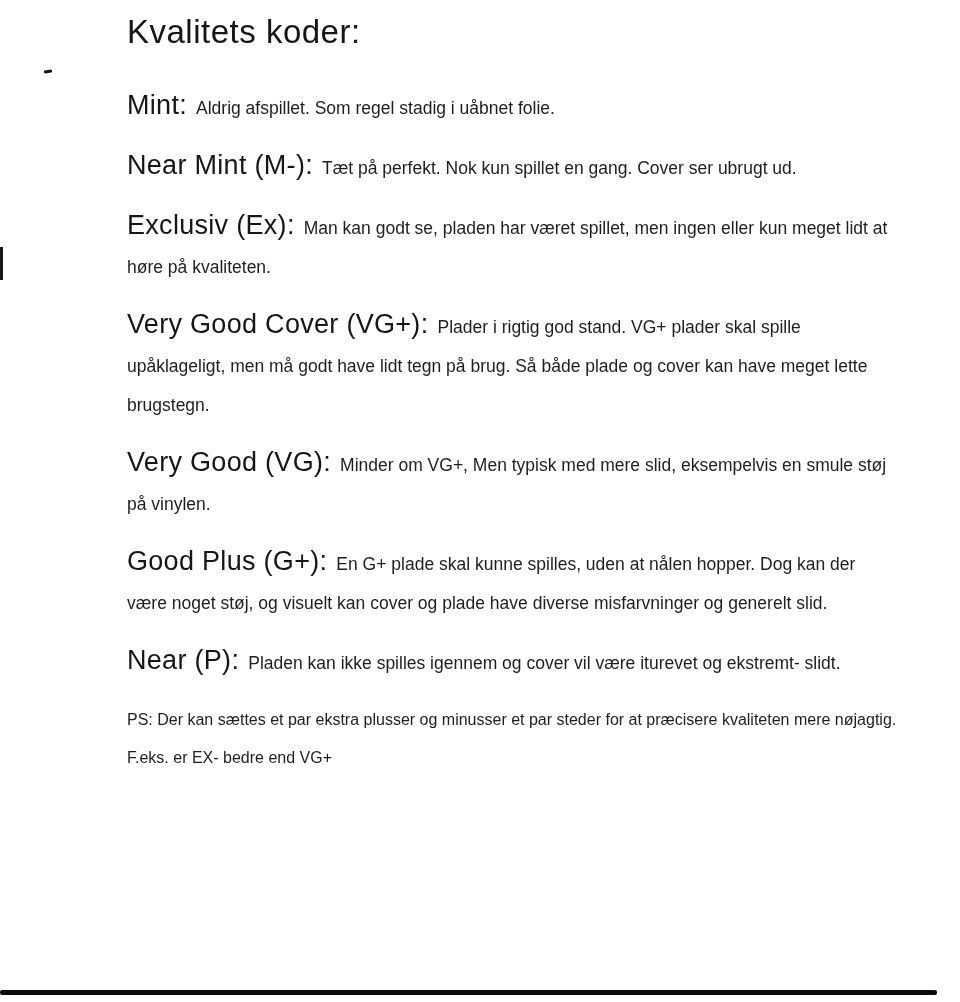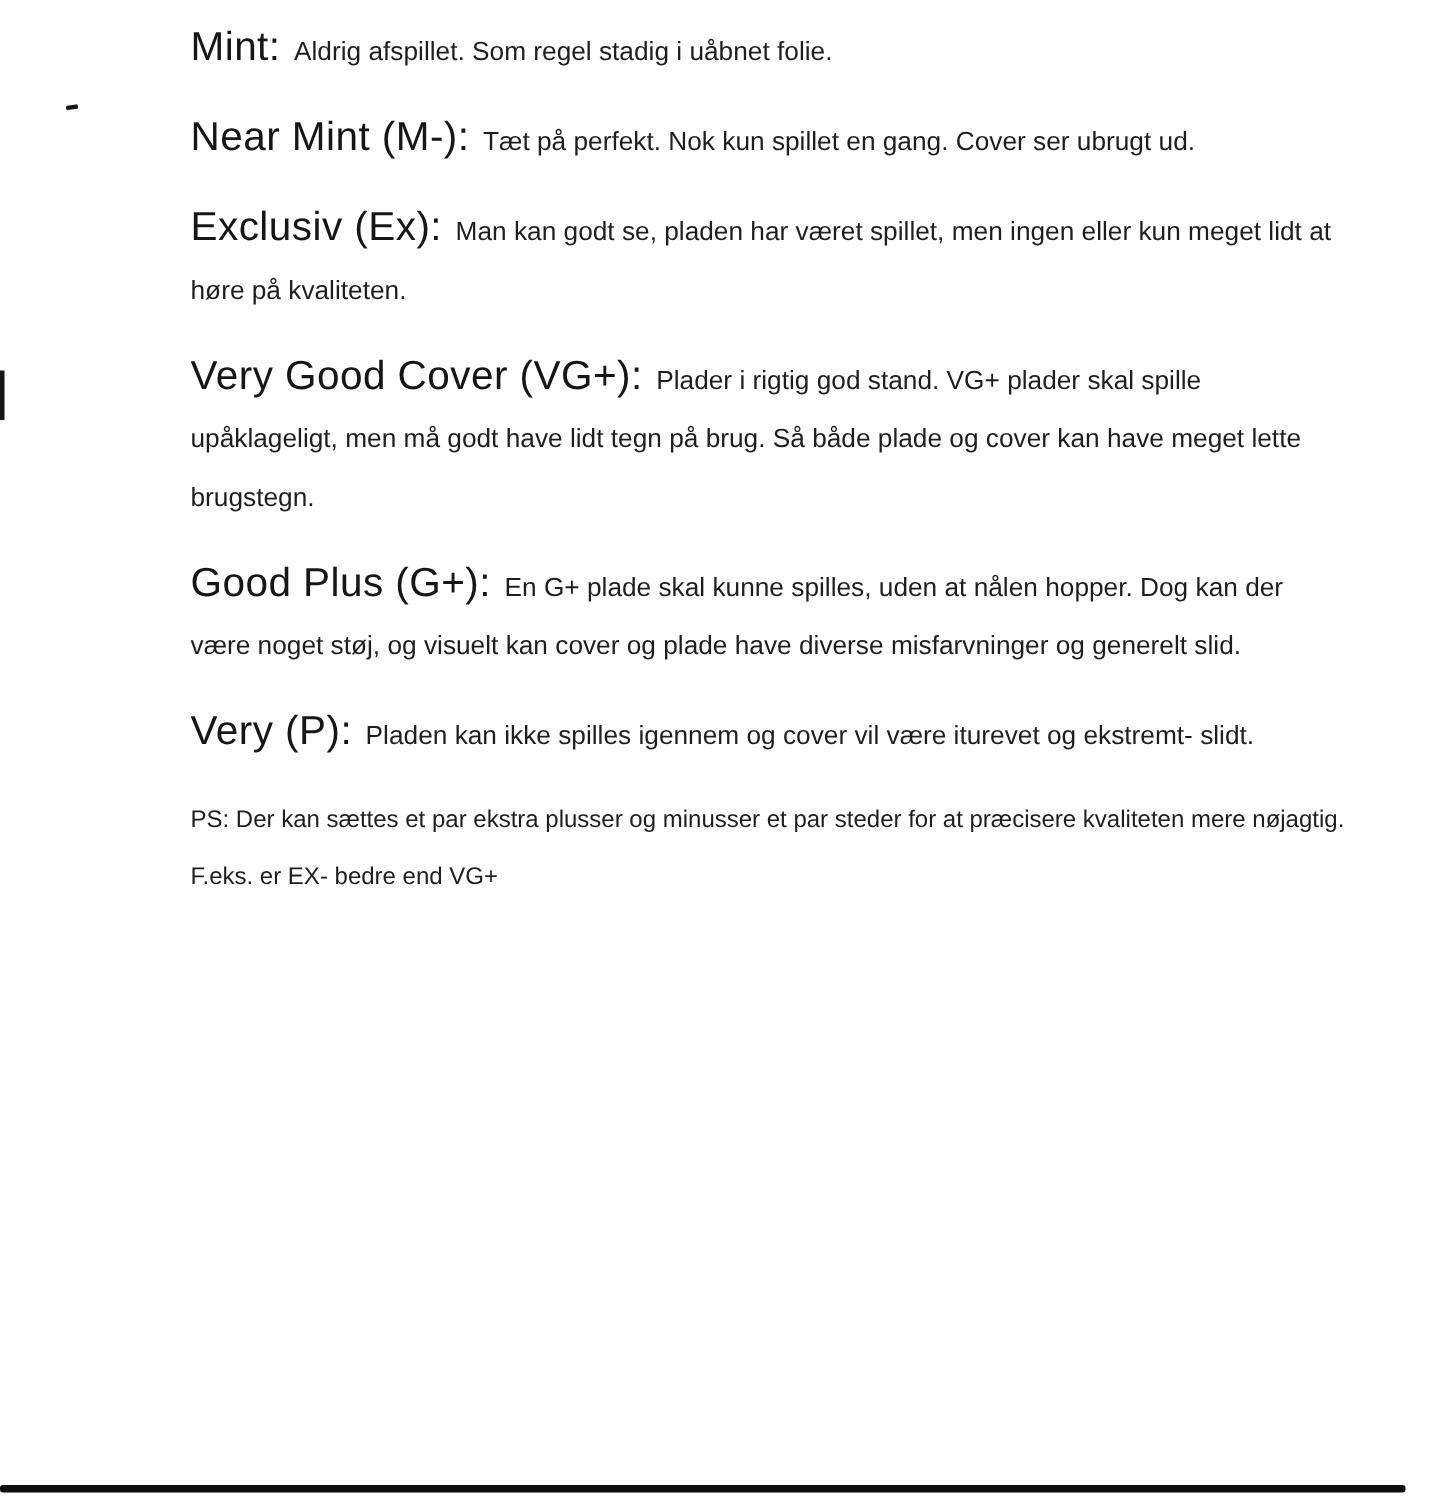--- a/index.html
+++ b/index.html
@@ -76,35 +76,37 @@
     height: 5px;
     background: #0b0b0b;
     border-radius: 2px;
   }
 </style>
 </head>
 <body>
 
 <div class="content">
 
+  <h1 class="title">Kvalitets koder:</h1>
 
   <p class="entry"><span class="term">Mint:</span><span class="desc">Aldrig afspillet. Som regel stadig i uåbnet folie.</span></p>
 
   <p class="entry"><span class="term">Near Mint (M-):</span><span class="desc">Tæt på perfekt. Nok kun spillet en gang. Cover ser ubrugt ud.</span></p>
 
   <p class="entry"><span class="term">Exclusiv (Ex):</span><span class="desc">Man kan godt se, pladen har været spillet, men ingen eller kun meget lidt at høre på kvaliteten.</span></p>
 
   <p class="entry"><span class="term">Very Good Cover (VG+):</span><span class="desc">Plader i rigtig god stand. VG+ plader skal spille upåklageligt, men må godt have lidt tegn på brug. Så både plade og cover kan have meget lette brugstegn.</span></p>
 
+  <p class="entry"><span class="term">Very Good (VG):</span><span class="desc">Minder om VG+, Men typisk med mere slid, eksempelvis en smule støj på vinylen.</span></p>
 
   <p class="entry"><span class="term">Good Plus (G+):</span><span class="desc">En G+ plade skal kunne spilles, uden at nålen hopper. Dog kan der være noget støj, og visuelt kan cover og plade have diverse misfarvninger og generelt slid.</span></p>
 
 
 
-  <p class="entry"><span class="term">Very (P):</span><span class="desc">Pladen kan ikke spilles igennem og cover vil være iturevet og ekstremt- slidt.</span></p>
+  <p class="entry"><span class="term">Near (P):</span><span class="desc">Pladen kan ikke spilles igennem og cover vil være iturevet og ekstremt- slidt.</span></p>
 
   <p class="ps">PS: Der kan sættes et par ekstra plusser og minusser et par steder for at præcisere kvaliteten mere nøjagtig. F.eks. er EX- bedre end VG+</p>
 
 </div>
 
 <div class="artifact artifact-dash"></div>
 <div class="artifact artifact-edge"></div>
 <div class="artifact artifact-bottom-line"></div>
 
 </body></html>

